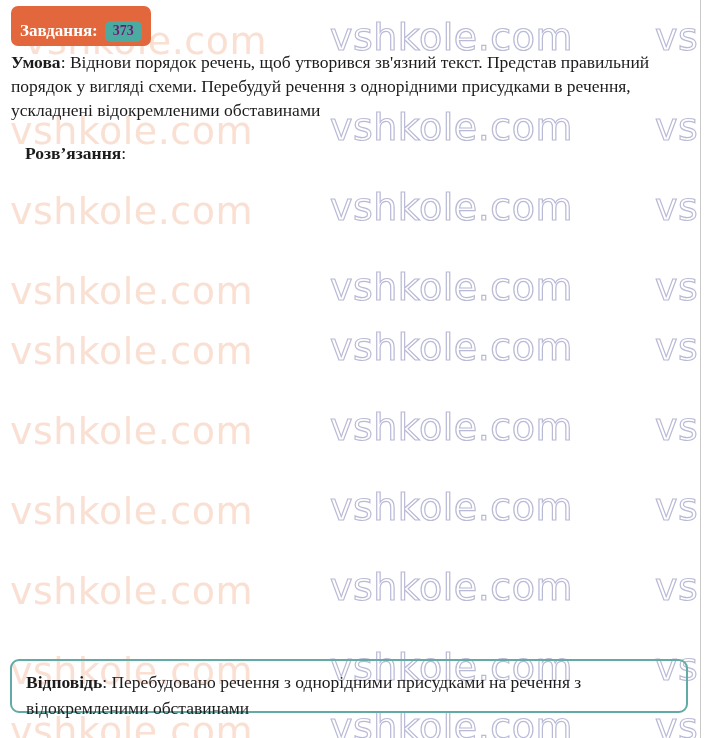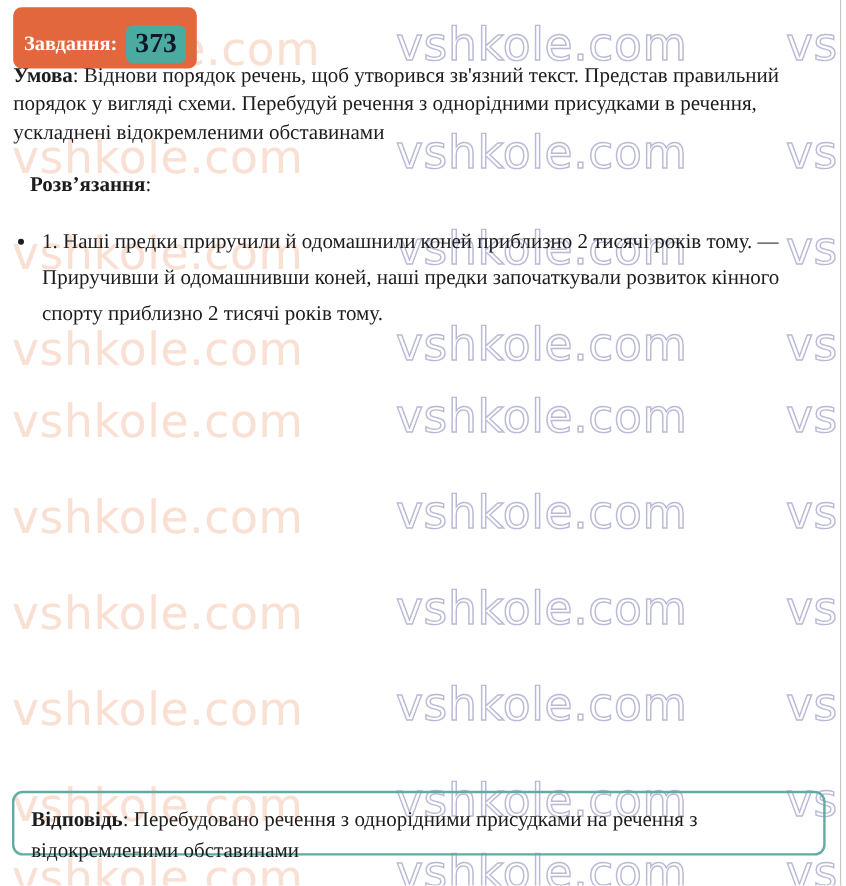--- a/index.html
+++ b/index.html
@@ -73,22 +73,22 @@
     font-family: "Liberation Serif", "DejaVu Serif", serif;
   }
   #task-badge .label {
     color: #ffffff;
     font-size: 17px;
     font-weight: 700;
   }
   #task-badge .num {
     background: #4cab a0;
     background: #4caba0;
-    color: #0f172a;
-    font-size: 23px;
+    color: #701a75;
+    font-size: 14px;
     font-weight: 700;
     border-radius: 6px;
     padding: 1px 8px 2px 8px;
     line-height: 1.25;
   }
 
   
   .block {
     position: absolute;
     font-size: 17.5px;
@@ -214,21 +214,20 @@
 
   <div class="block" id="umova-block">
     <span class="b">Умова</span><span>: </span><span>Віднови порядок речень, щоб утворився зв'язний текст. Представ правильний порядок у вигляді схеми. Перебудуй речення з однорідними присудками в речення, ускладнені відокремленими обставинами</span>
   </div>
 
   <div class="block" id="rozvyazannya-block">
     <span class="b">Розв’язання</span><span>:</span>
   </div>
 
   <ul id="solution-list">
-    <li class="with-bullet">1. Наші предки приручили й одомашнили коней приблизно 2 тисячі років тому. — Приручивши й одомашнивши коней, наші предки започаткували розвиток кінного спорту приблизно 2 тисячі років тому.</li>
   </ul>
 
   <div id="answer-box">
     <div id="answer-text">
       <span class="b">Відповідь</span><span>: </span><span>Перебудовано речення з однорідними присудками на речення з відокремленими обставинами</span>
     </div>
   </div>
 
 </div>
 

